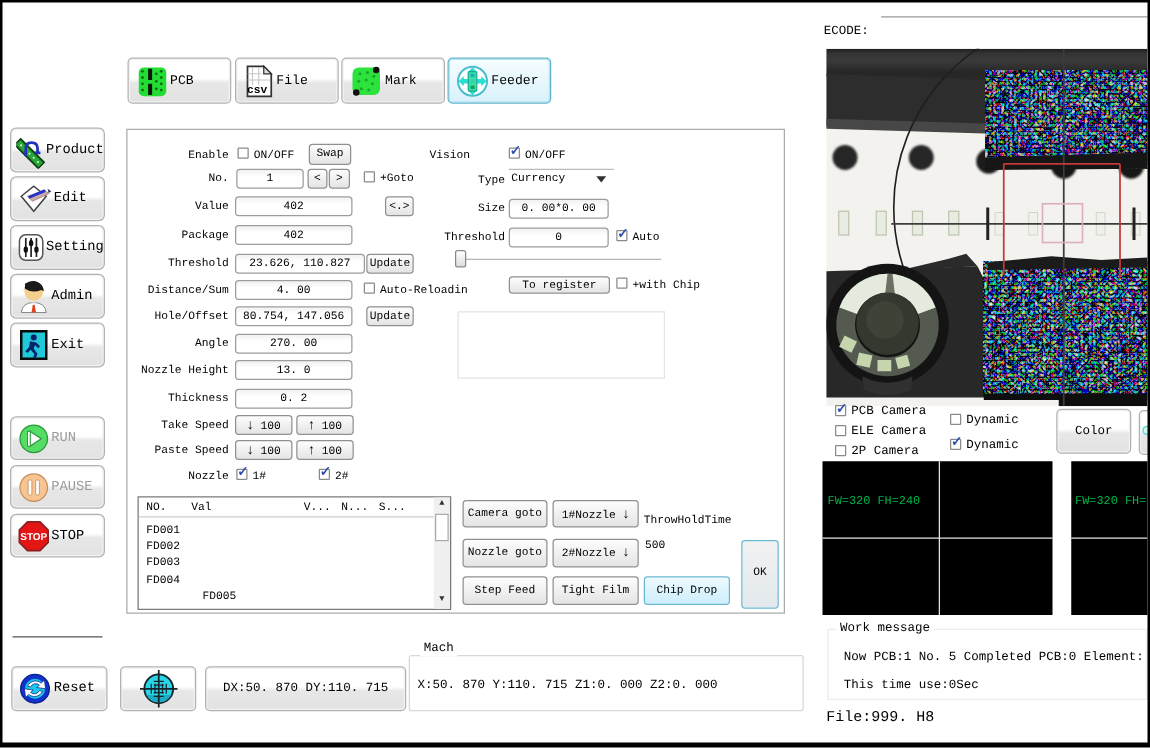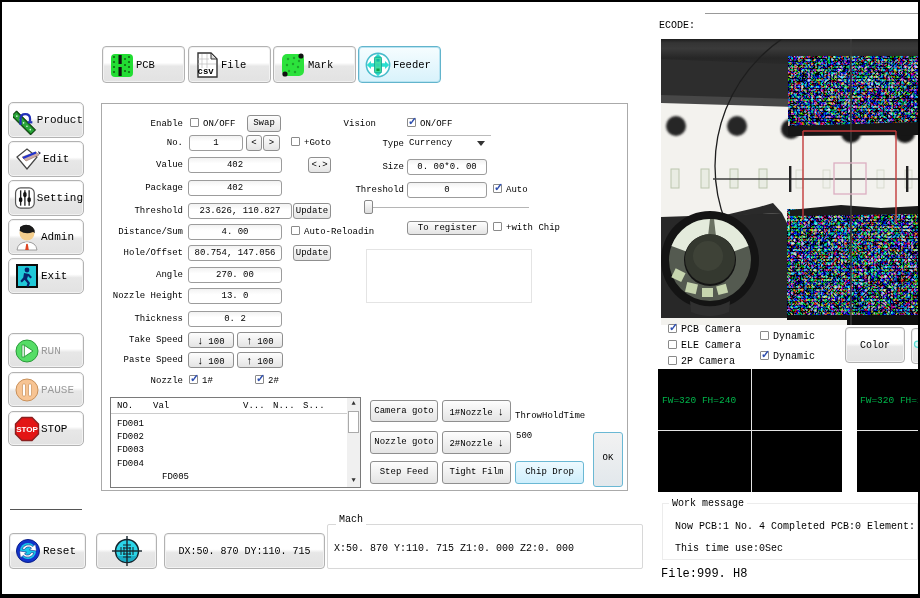--- a/index.html
+++ b/index.html
@@ -437,16 +437,16 @@
   <div class="abs" style="left:0; top:61px; width:184px; height:1px; background:#e4e4e4;"></div>
   <div class="abs" style="left:4px; top:26px; color:#00b44a; font-size:9.5px;">FW=320 FH=240</div>
 </div>
 <div class="abs" style="left:857px; top:369px; width:61px; height:123px; background:#000;">
   <div class="abs" style="left:0; top:61px; width:61px; height:1px; background:#e4e4e4;"></div>
   <div class="abs" style="left:3px; top:26px; color:#00b44a; font-size:9.5px; white-space:nowrap; overflow:hidden; width:58px;">FW=320 FH=240</div>
 </div>
 
 <div class="abs" style="left:662px; top:503px; width:256px; height:57px; border:1px solid #ececec;"></div>
 <div class="llbl" style="left:669px; top:498px; font-size:10px; background:#fff; padding:0 3px;">Work message</div>
-<div class="llbl" style="left:675px; top:521px; font-size:10px;">Now PCB:1 No. 4 Completed PCB:0 Element:</div>
+<div class="llbl" style="left:675px; top:521px; font-size:10px;">Now PCB:1 No. 5 Completed PCB:0 Element:</div>
 <div class="llbl" style="left:675px; top:543px; font-size:10px;">This time use:0Sec</div>
 <div class="llbl" style="left:661px; top:567px; font-size:12px;">File:999. H8</div>
 </div>
 
 </body></html>

